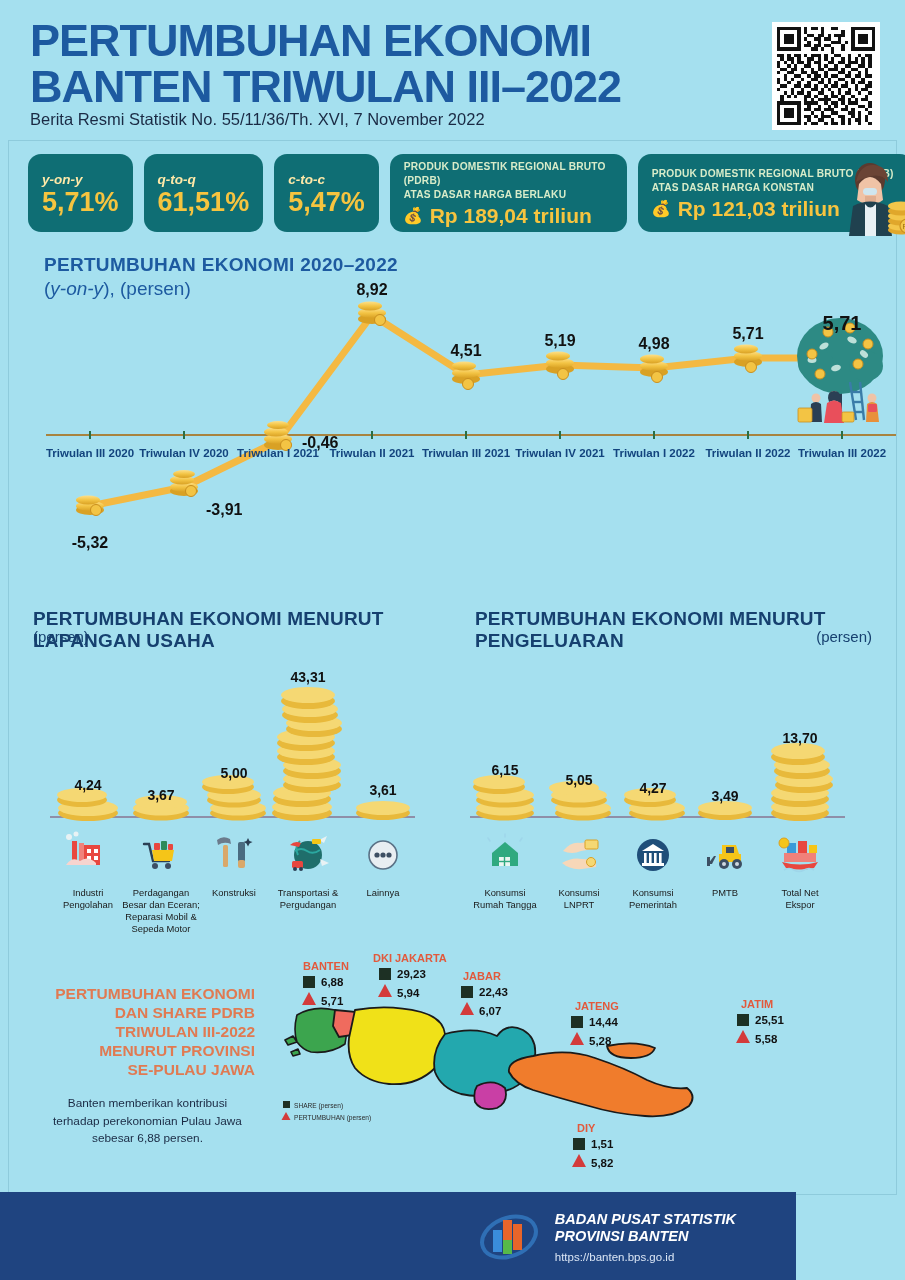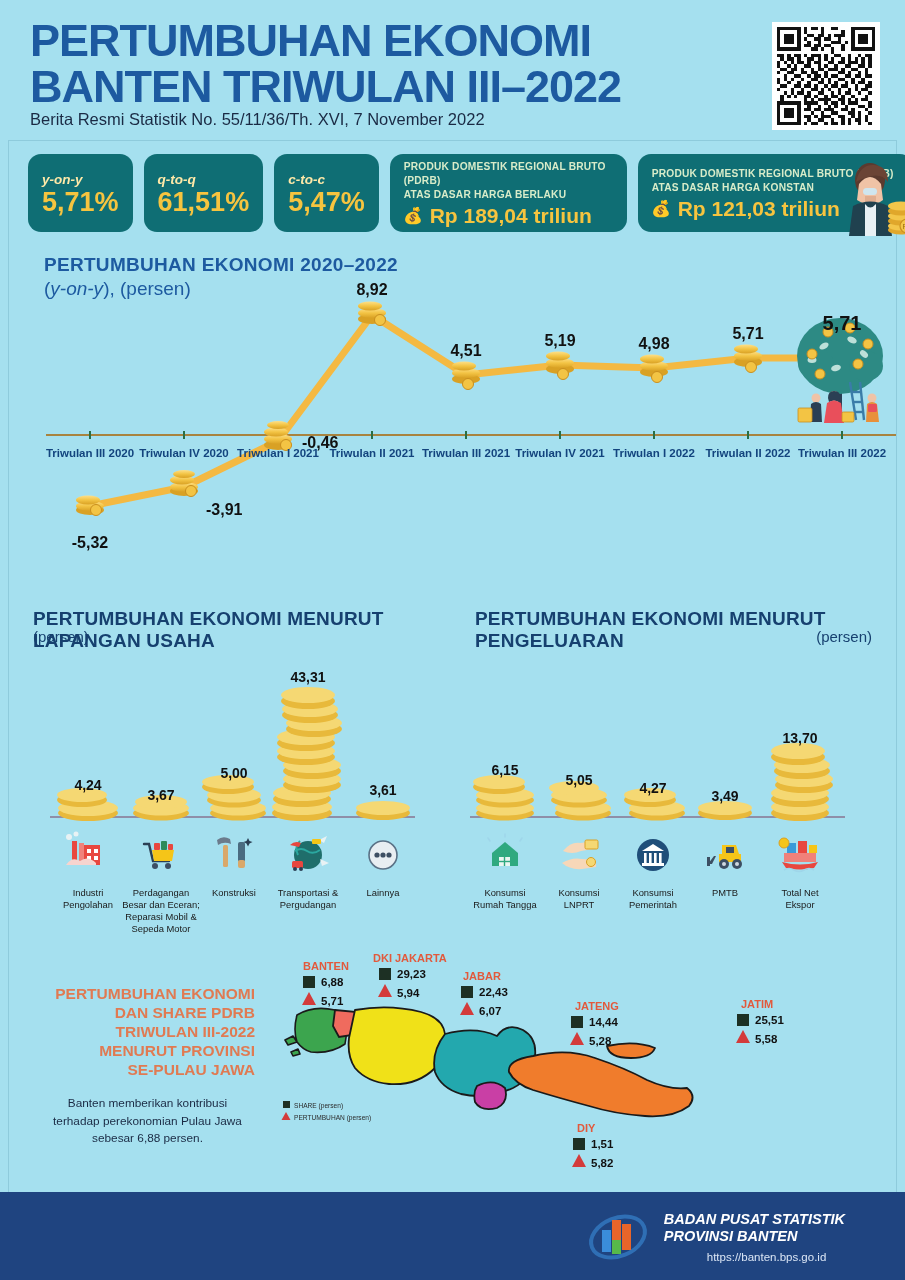--- a/index.html
+++ b/index.html
@@ -60,24 +60,24 @@
   .map-head { position:absolute; left:40px; top:45px; width:215px; text-align:right;
               color:#e07a52; font-size:15.5px; font-weight:bold; line-height:1.22; white-space:pre-line;}
   .map-note { position:absolute; left:40px; top:155px; width:215px; text-align:center;
               color:#1a2a44; font-size:11.8px; line-height:1.5; white-space:pre-line; }
   .map-svg { position:absolute; left:255px; top:0; }
   .prov-name { font-size:11px; font-weight:bold; fill:#e2593c; font-family:"Liberation Sans",sans-serif;}
   .prov-v { font-size:11.5px; font-weight:bold; fill:#111; font-family:"Liberation Sans",sans-serif;}
   .leg-t { font-size:6.6px; fill:#2b2b2b; font-family:"Liberation Sans",sans-serif;}
 
   
-  .footer { position:absolute; left:0; bottom:0; width:905px; height:88px; background:#1f4480; }
+  .footer { position:absolute; left:0; bottom:0; width:796px; height:88px; background:#1f4480; }
   .f-inner { position:absolute; right:60px; top:18px; display:flex; align-items:center; gap:14px; }
   .f-text .f-l1 { color:#fff; font-weight:bold; font-style:italic; font-size:14.5px; line-height:1.18; white-space:pre-line; }
-  .f-text .f-url { color:#dbe6f5; font-size:11.5px; margin-top:6px;margin-left:43px; }
+  .f-text .f-url { color:#dbe6f5; font-size:11.5px; margin-top:6px; }
 </style>
 </head>
 <body>
 
 <div class="page">
 
   <div class="frame"></div>
 
   <div class="header">
     <div class="title">PERTUMBUHAN EKONOMI

